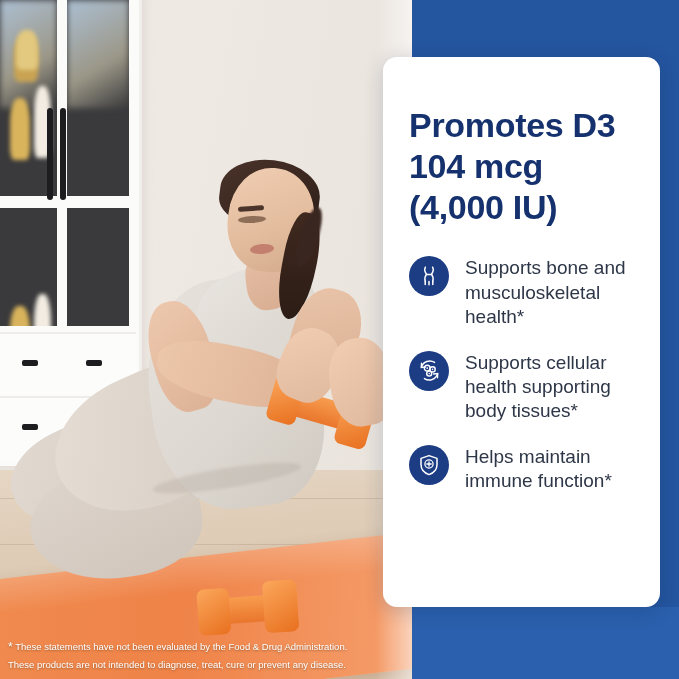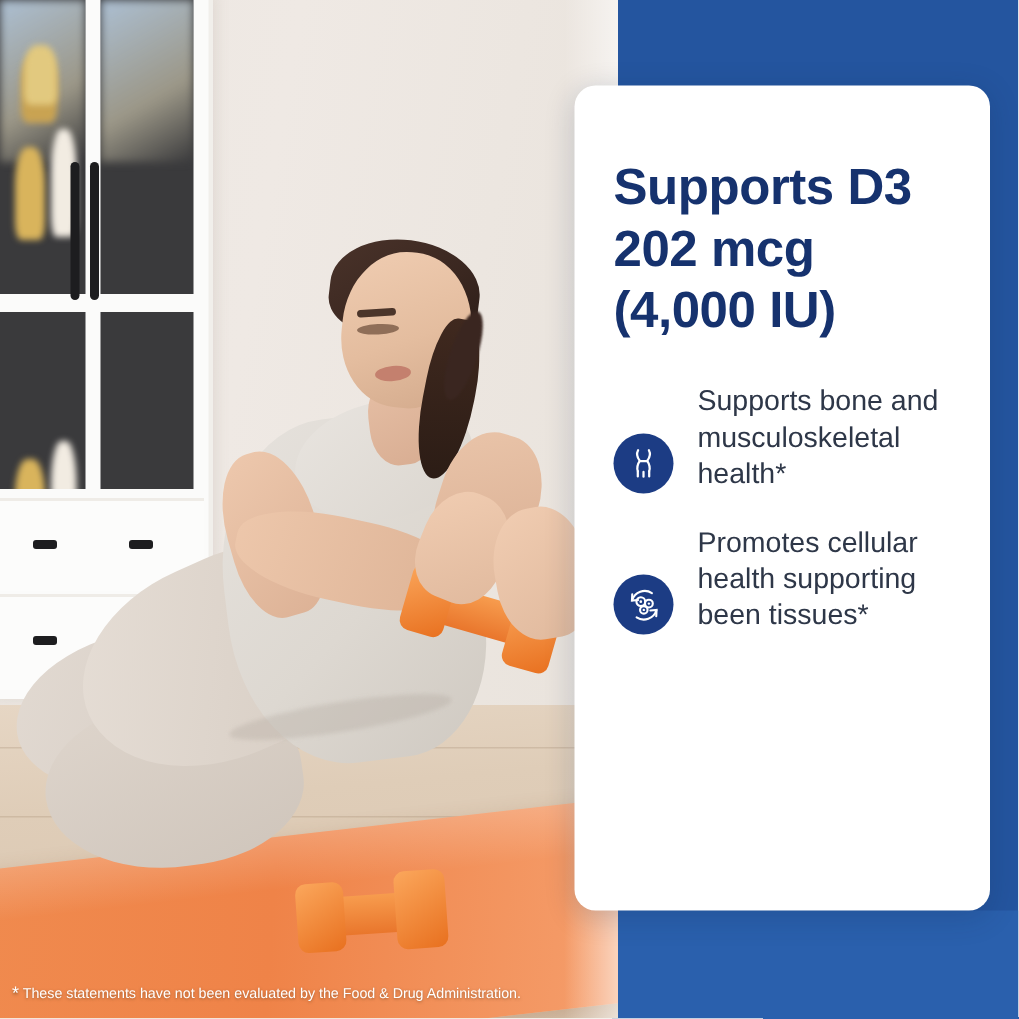--- a/index.html
+++ b/index.html
@@ -359,21 +359,21 @@
     font-weight: bold;
     line-height: 1.21;
     color: #16326e;
     letter-spacing: -.3px;
   }
 
   
   .benefits { margin-top: 28px; }
   .benefit {
     display: flex;
-    align-items: flex-end;
+    align-items: flex-start;
     gap: 16px;
     margin-bottom: 22px;
   }
   .benefit-icon {
     width: 40px; height: 40px;
     border-radius: 50%;
     background: #1c3c84;
     display: flex; align-items: center; justify-content: center;
     flex: 0 0 auto;
   }
@@ -465,29 +465,30 @@
       <div class="db-bar"></div>
       <div class="db-end e1"></div>
       <div class="db-end e2"></div>
     </div>
 
     <div class="photo-fade"></div>
 
     <div class="disclaimer">
       <span class="star">*</span>
       <span>These statements have not been evaluated by the Food &amp; Drug Administration.</span><br>
+      <span>These products are not intended to diagnose, treat, cure or prevent any disease.</span>
     </div>
   </div>
 
   <div class="card">
 
 
     <div class="title">
-      <div>Supports D3</div>
-      <div>202 mcg</div>
+      <div>Promotes D3</div>
+      <div>104 mcg</div>
       <div>(4,000 IU)</div>
     </div>
 
     <div class="benefits">
 
       <div class="benefit">
         <span class="benefit-icon">
           <svg width="24" height="24" viewBox="0 0 24 24" fill="none" stroke="#ffffff" stroke-width="1.5" stroke-linecap="round">
             <path d="M8.4 3.2 C7.1 5.6 8.1 8.4 9.5 10.2 C8.2 12.2 7.4 14.6 8.2 17 M15.6 3.2 C16.9 5.6 15.9 8.4 14.5 10.2 C15.8 12.2 16.6 14.6 15.8 17"></path>
             <path d="M9.5 10.4 H14.5"></path>
@@ -505,20 +506,30 @@
             <path d="M4.5 5.2 L4.3 9.4 L8.4 9.0"></path>
             <path d="M20.5 19.8 L20.7 15.6 L16.6 16.0"></path>
             <circle cx="10.2" cy="10.1" r="2.9"></circle>
             <circle cx="15.6" cy="11.4" r="2.6"></circle>
             <circle cx="12.2" cy="15.6" r="2.5"></circle>
             <circle cx="10.2" cy="10.1" r="0.9" fill="#ffffff" stroke="none"></circle>
             <circle cx="15.6" cy="11.4" r="0.8" fill="#ffffff" stroke="none"></circle>
             <circle cx="12.2" cy="15.6" r="0.8" fill="#ffffff" stroke="none"></circle>
           </svg>
         </span>
-        <span class="benefit-text">Promotes cellular health supporting been tissues*</span>
-      </div>
-
+        <span class="benefit-text">Supports cellular health supporting body tissues*</span>
+      </div>
+
+      <div class="benefit">
+        <span class="benefit-icon">
+          <svg width="24" height="24" viewBox="0 0 24 24" fill="none" stroke="#ffffff" stroke-width="1.5" stroke-linejoin="round">
+            <path d="M12 2.6 L20 5.4 V11.6 C20 16.4 16.6 20.1 12 21.6 C7.4 20.1 4 16.4 4 11.6 V5.4 Z"></path>
+            <circle cx="12" cy="11" r="4.1" stroke-width="1.3"></circle>
+            <path d="M12 8.8 V13.2 M9.8 11 H14.2" stroke-width="1.3" stroke-linecap="round"></path>
+          </svg>
+        </span>
+        <span class="benefit-text">Helps maintain immune function*</span>
+      </div>
 
     </div>
   </div>
 
 </div>
 
 </body></html>

